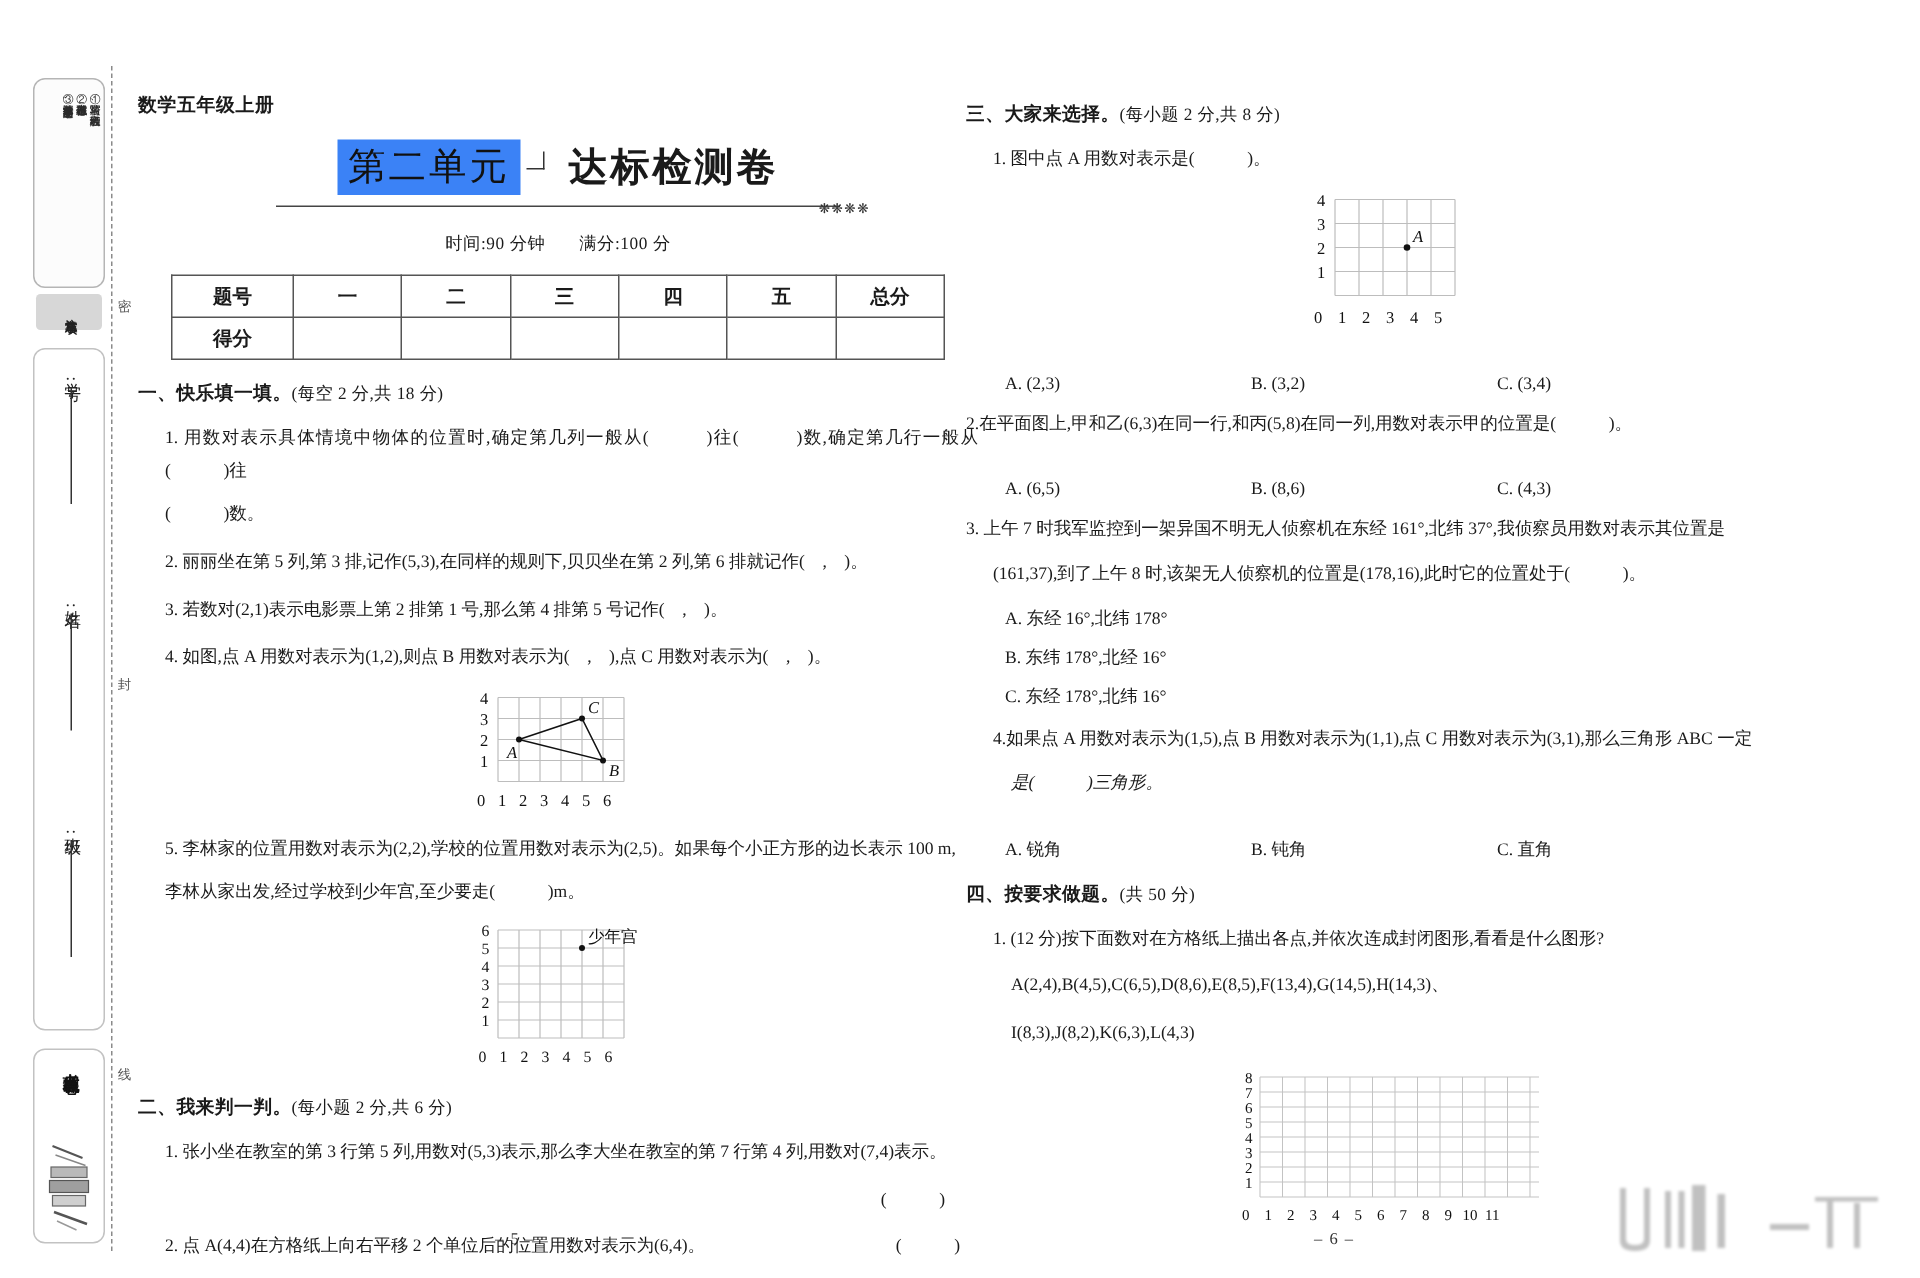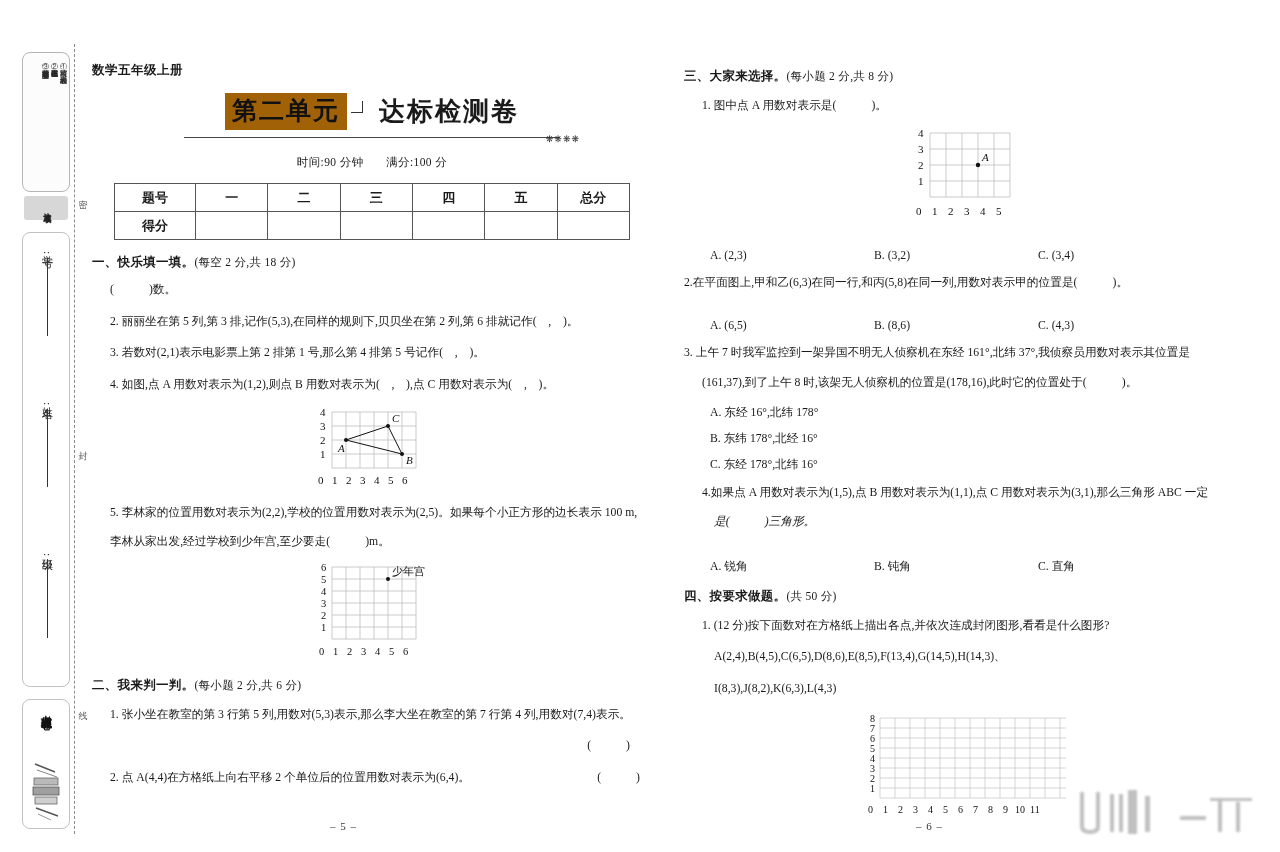--- a/index.html
+++ b/index.html
@@ -79,28 +79,28 @@
   .badge-art{
     position:absolute;left:8px;top:58px;width:32px;height:64px;
   }
   .pen{
     position:absolute;left:18px;top:44px;width:34px;height:18px;
   }
 
   
   .col{position:absolute;top:44px;}
   .col-left{left:92px;width:560px;}
-  .col-right{left:684px;width:566px;}
+  .col-right{left:644px;width:566px;}
 
   .booktitle{font-size:12.5px;font-weight:bold;letter-spacing:.5px;margin:18px 0 0 0;}
 
   .title-wrap{position:relative;margin-top:14px;height:54px;}
   .title-row{display:flex;align-items:center;justify-content:center;gap:6px;}
   .unit-chip{
-    background:#a16207;color:#111;font-weight:bold;
+    background:#3b82f6;color:#111;font-weight:normal;
     font-size:25px;letter-spacing:2px;padding:1px 7px 3px 7px;
     font-family:"Liberation Serif","DejaVu Serif",serif;
   }
   .corner{
     width:11px;height:11px;border-right:1.4px solid #333;border-bottom:1.4px solid #333;
     align-self:flex-start;margin-top:8px;margin-left:-2px;
   }
   .title-main{font-size:26px;font-weight:bold;letter-spacing:2px;margin-left:10px;}
   .title-rule{
     position:absolute;left:92px;right:92px;top:44px;height:0;
@@ -241,20 +241,21 @@
         <td></td>
         <td></td>
       </tr>
     </tbody>
       </table>
 
     <div class="sec-head">
       <span>一、快乐填一填。</span><span class="pts">(每空 2 分,共 18 分)</span>
     </div>
 
+    <div class="q">1. 用数对表示具体情境中物体的位置时,确定第几列一般从(　　　)往(　　　)数,确定第几行一般从(　　　)往</div>
     <div class="q tight">(　　　)数。</div>
     <div class="q">2. 丽丽坐在第 5 列,第 3 排,记作(5,3),在同样的规则下,贝贝坐在第 2 列,第 6 排就记作(　,　)。</div>
     <div class="q">3. 若数对(2,1)表示电影票上第 2 排第 1 号,那么第 4 排第 5 号记作(　,　)。</div>
     <div class="q">4. 如图,点 A 用数对表示为(1,2),则点 B 用数对表示为(　,　),点 C 用数对表示为(　,　)。</div>
 
     <div class="fig">
       <svg width="140" height="88" viewBox="0 0 140 88">
         <g stroke="#bdbdbd" stroke-width=".8">
           <line x1="30" y1="8" x2="30" y2="64"></line>
             <line x1="44" y1="8" x2="44" y2="64"></line>

